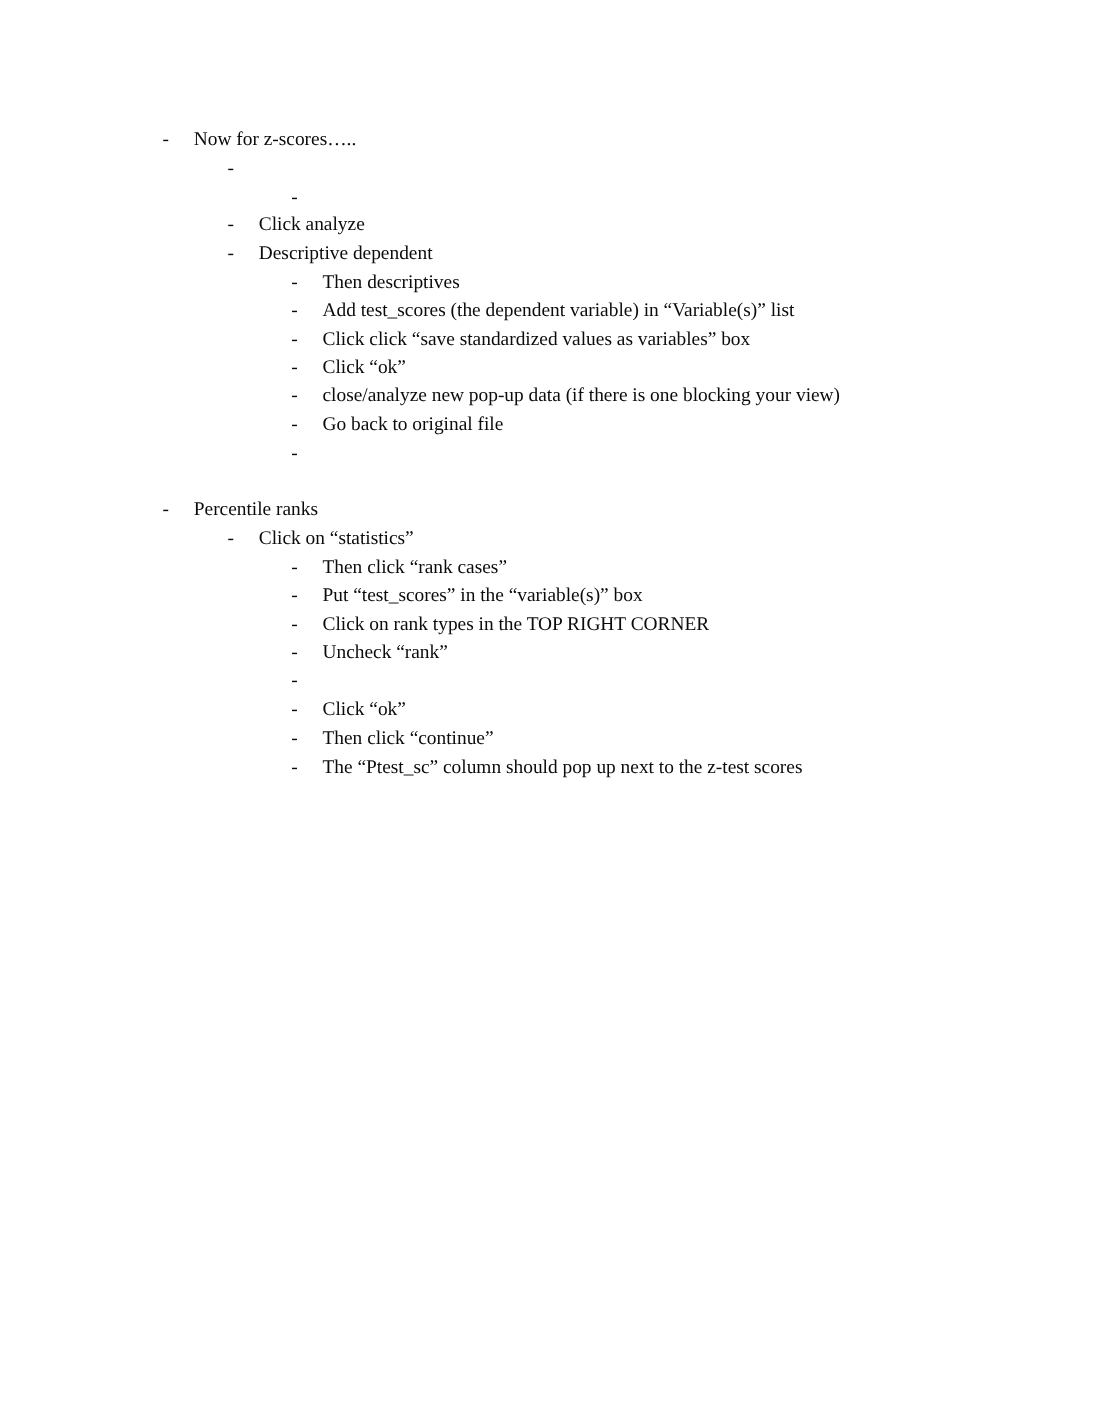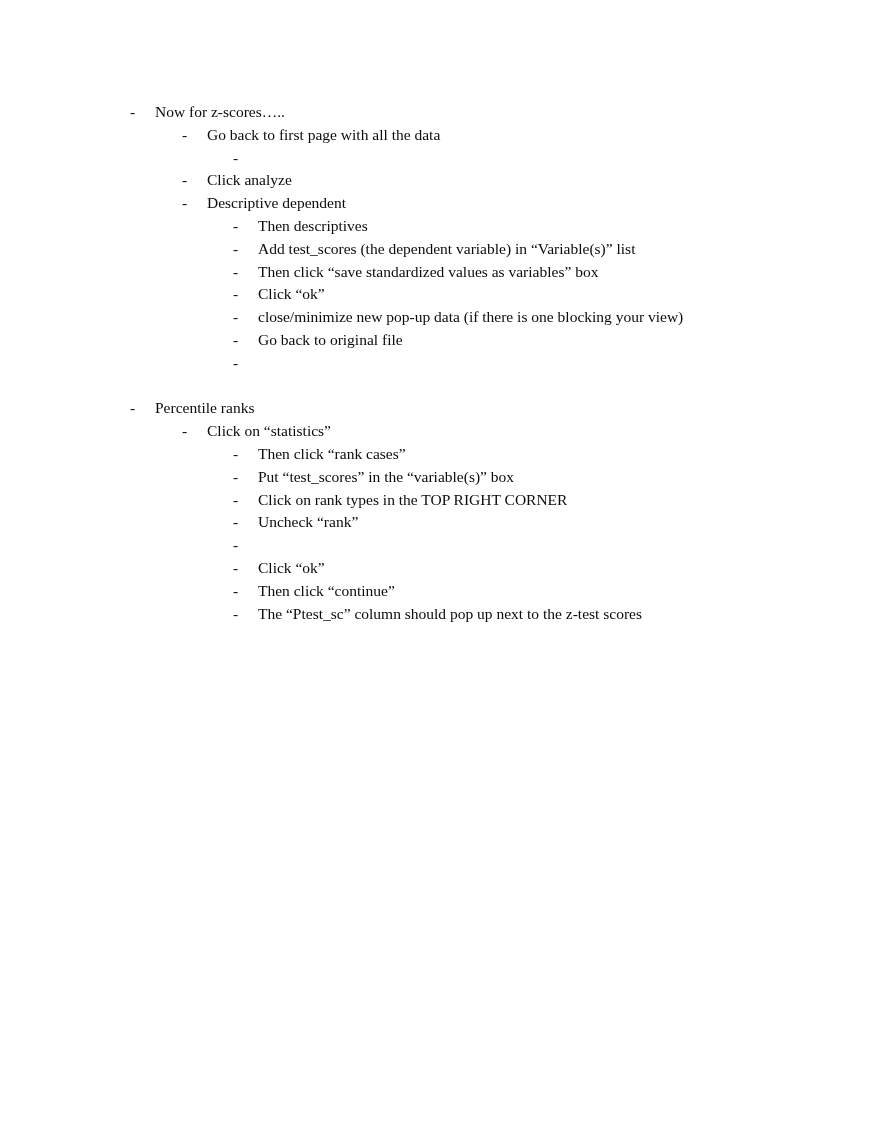--- a/index.html
+++ b/index.html
@@ -40,21 +40,20 @@
 
 <div class="page">
 
   <div class="li lvl1">
     <span class="dash">-</span>
     <span class="txt">Now for z-scores…..</span>
   </div>
 
   <div class="li lvl2">
     <span class="dash">-</span>
-    <span class="txt">Go back to first page with all the data</span>
   </div>
 
   <div class="li lvl3">
     <span class="dash">-</span>
   </div>
 
   <div class="li lvl2">
     <span class="dash">-</span>
     <span class="txt">Click analyze</span>
   </div>
@@ -69,31 +68,31 @@
     <span class="txt">Then descriptives</span>
   </div>
 
   <div class="li lvl3">
     <span class="dash">-</span>
     <span class="txt">Add test_scores (the dependent variable) in “Variable(s)” list</span>
   </div>
 
   <div class="li lvl3">
     <span class="dash">-</span>
-    <span class="txt">Then click “save standardized values as variables” box</span>
+    <span class="txt">Click click “save standardized values as variables” box</span>
   </div>
 
   <div class="li lvl3">
     <span class="dash">-</span>
     <span class="txt">Click “ok”</span>
   </div>
 
   <div class="li lvl3">
     <span class="dash">-</span>
-    <span class="txt">close/minimize new pop-up data (if there is one blocking your view)</span>
+    <span class="txt">close/analyze new pop-up data (if there is one blocking your view)</span>
   </div>
 
   <div class="li lvl3">
     <span class="dash">-</span>
     <span class="txt">Go back to original file</span>
   </div>
 
   <div class="li lvl3">
     <span class="dash">-</span>
   </div>

